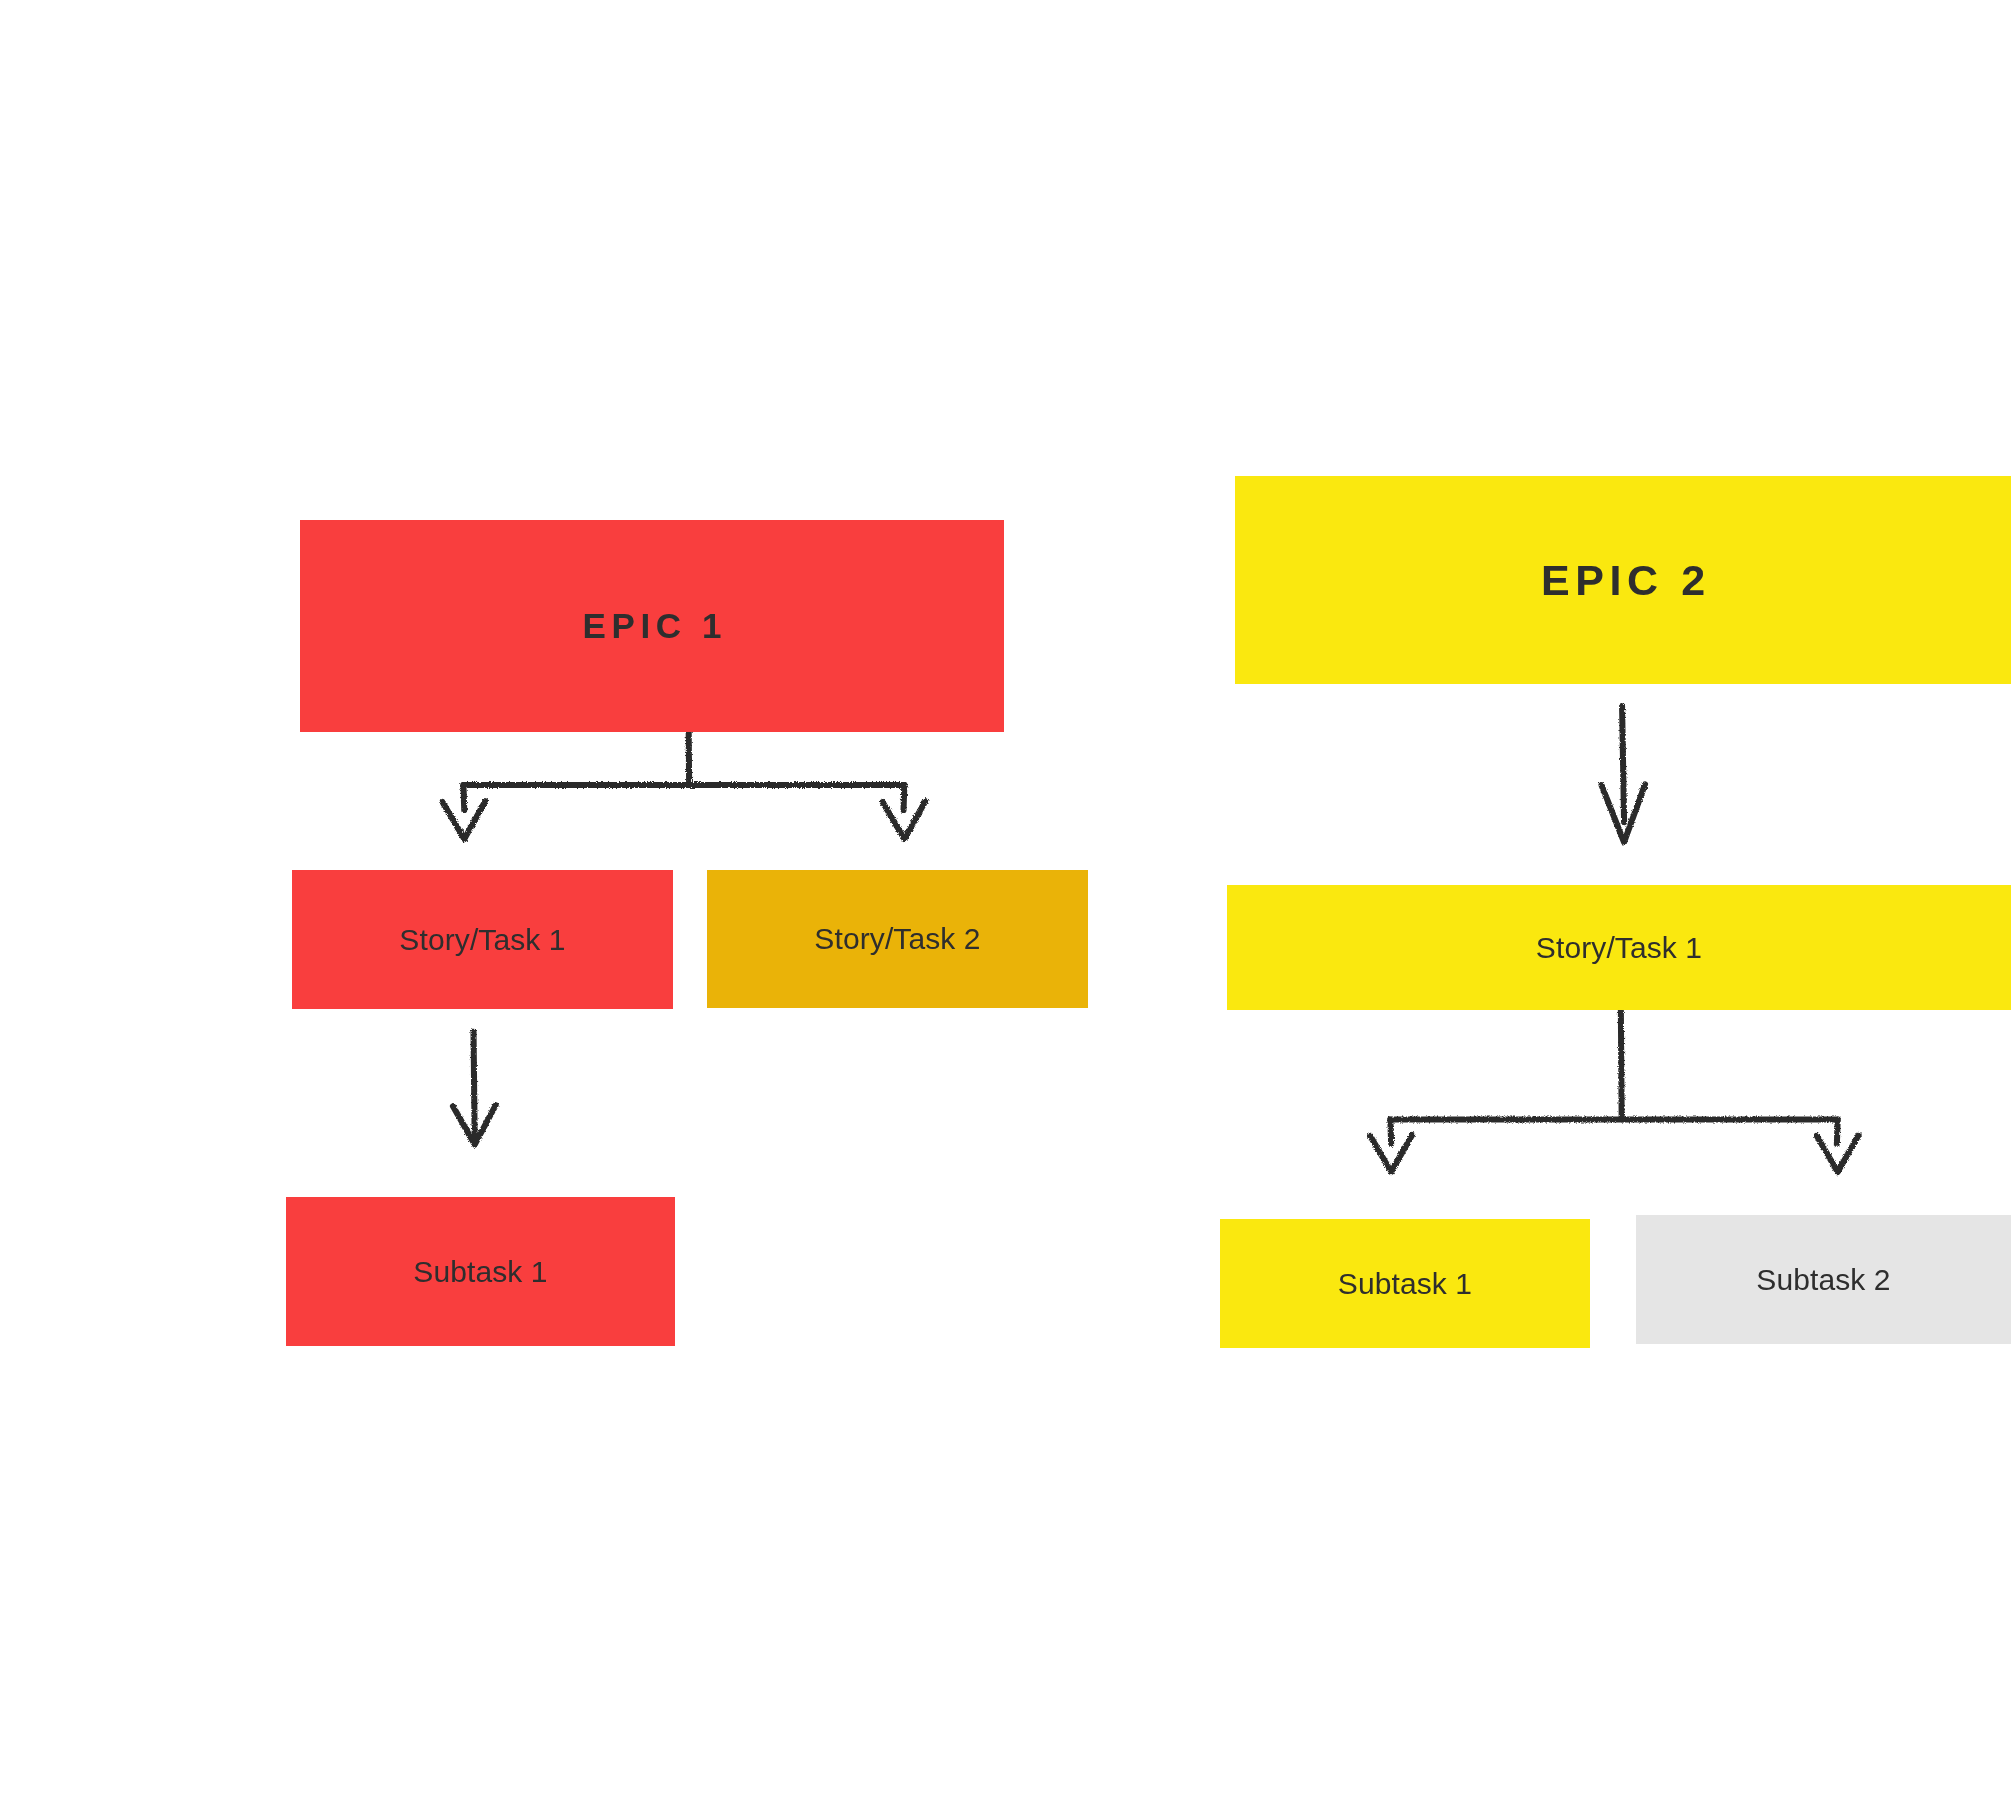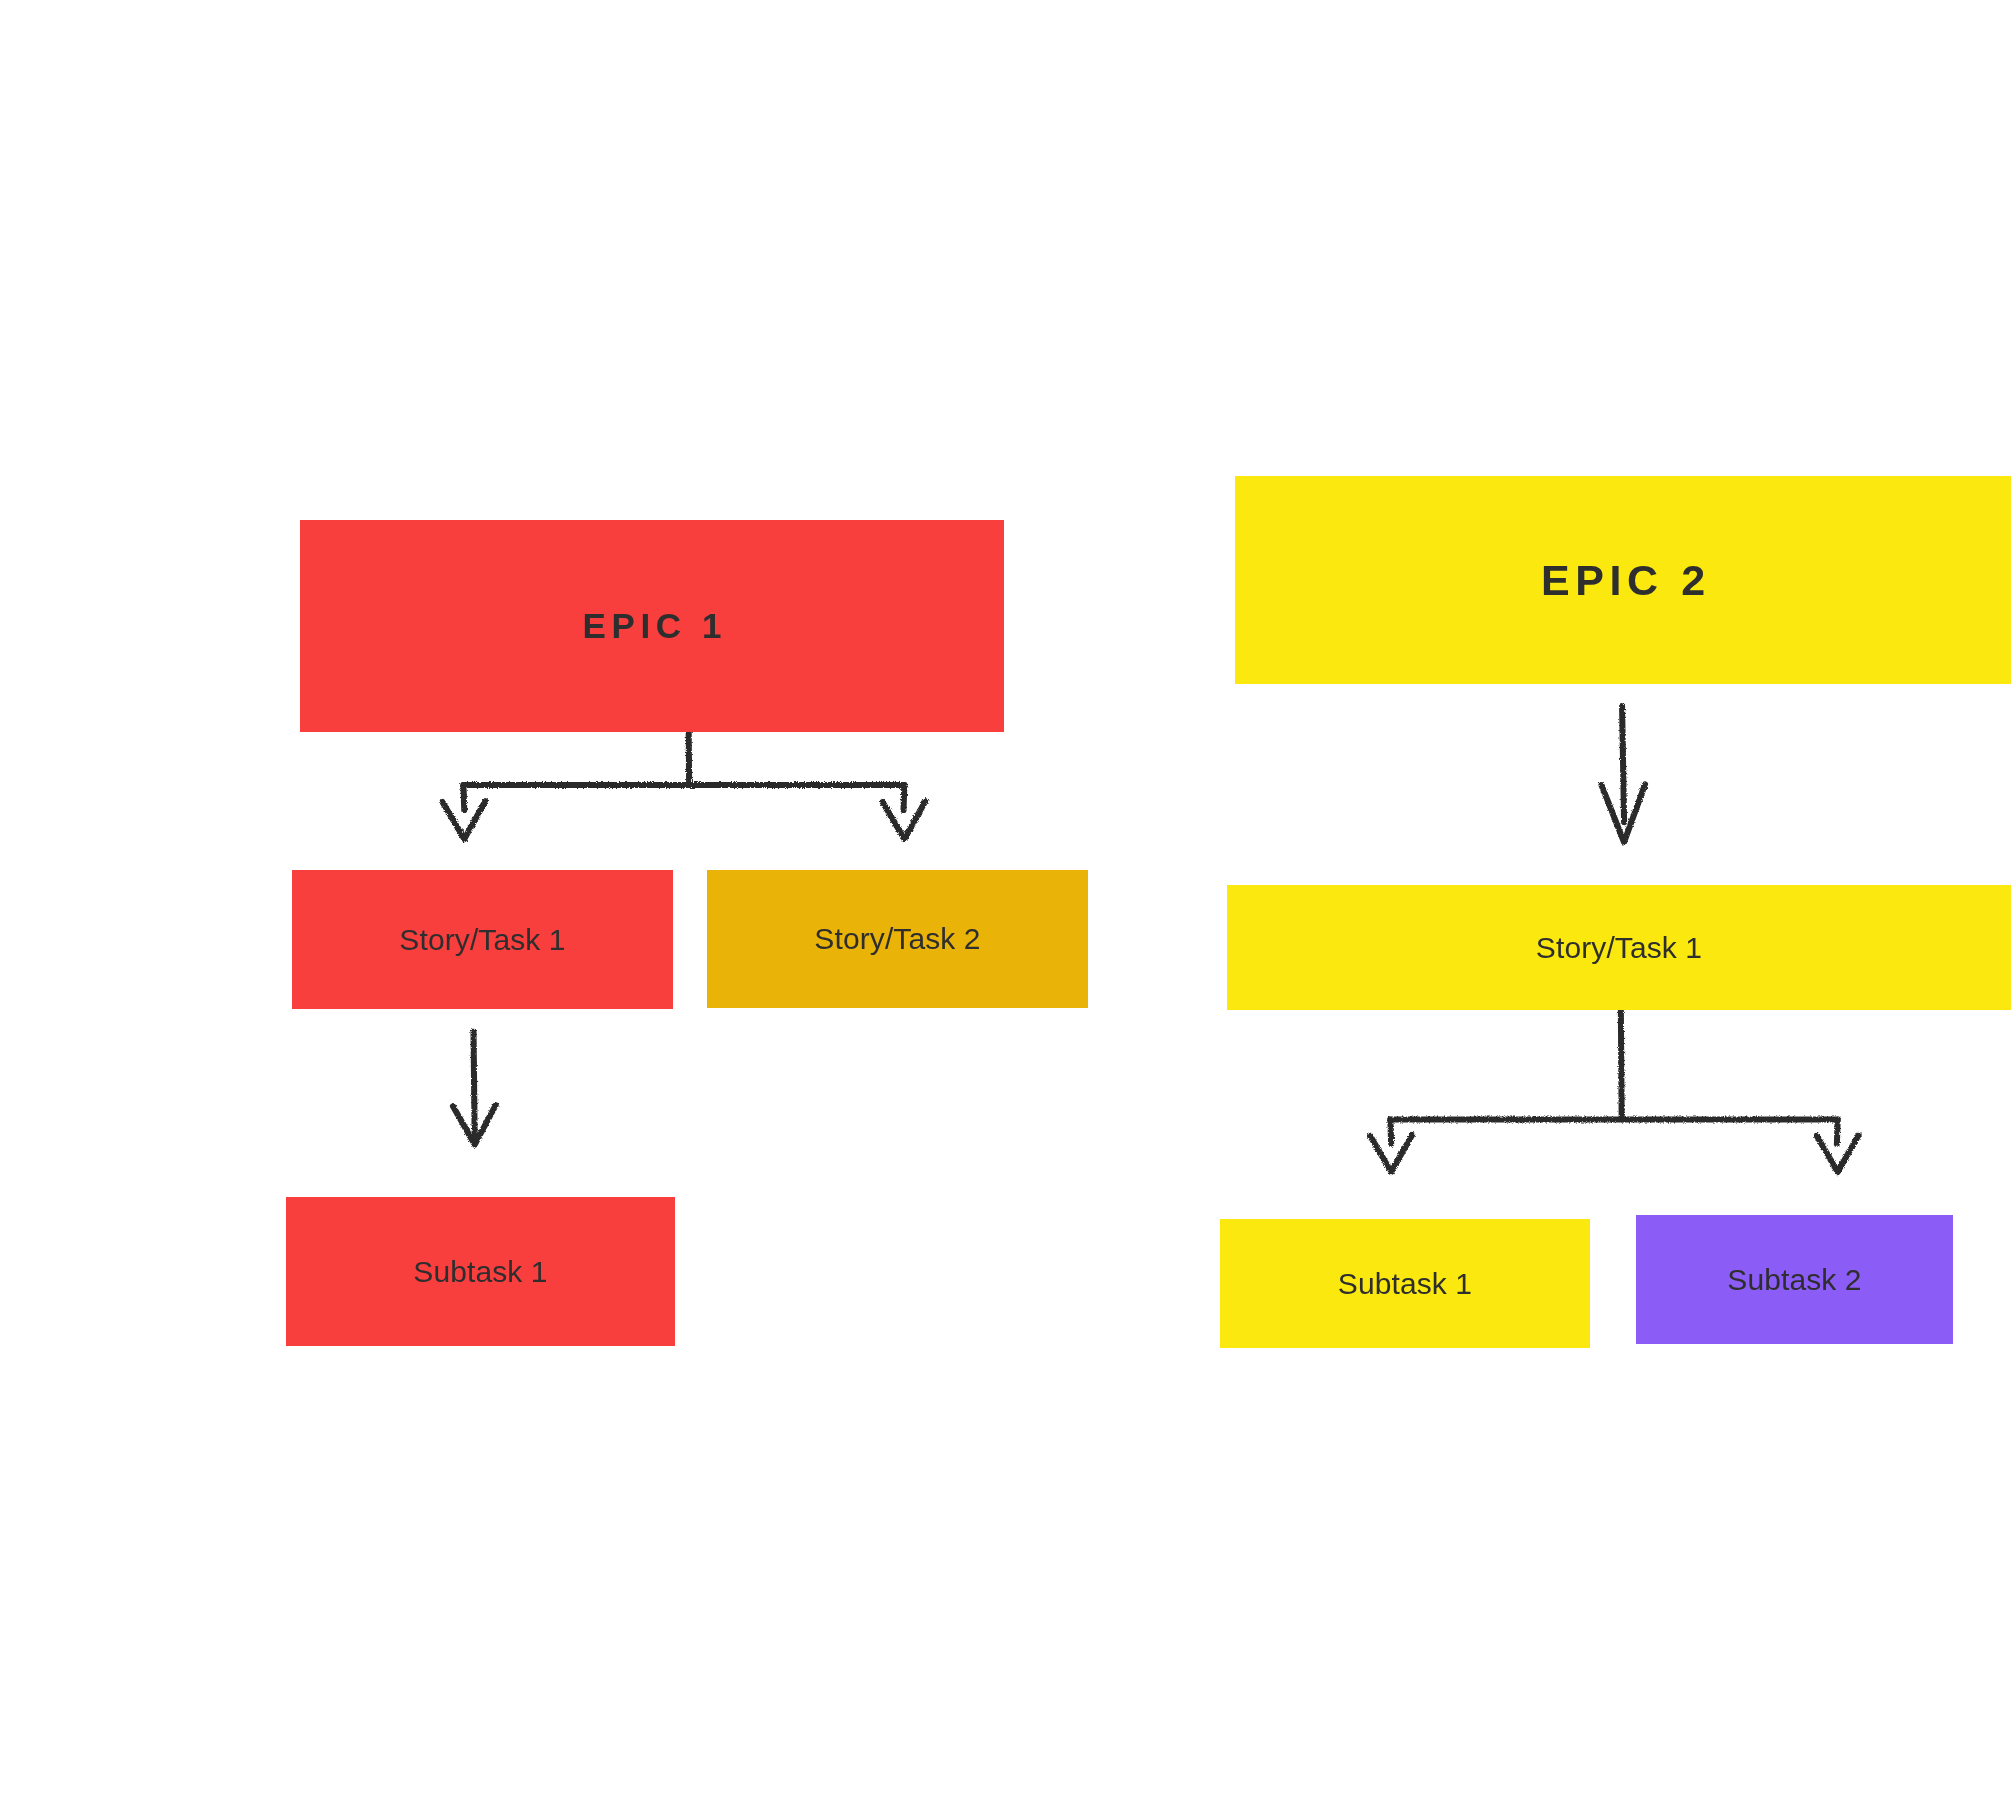--- a/index.html
+++ b/index.html
@@ -160,18 +160,18 @@
   </div>
 
   <div class="node" style="left:1227px; top:885px; width:784px; height:125px; background:#fae80f; font-size:30px;">
     <span>Story/Task 1</span>
   </div>
 
   <div class="node" style="left:1220px; top:1219px; width:370px; height:129px; background:#fae80f; font-size:30px;">
     <span>Subtask 1</span>
   </div>
 
-  <div class="node" style="left:1636px; top:1215px; width:317px; height:129px; background:#8b5cf6; font-size:30px;">
+  <div class="node" style="left:1636px; top:1215px; width:375px; height:129px; background:#e5e5e5; font-size:30px;">
     <span>Subtask 2</span>
   </div>
 
 </div>
 
 
 </body></html>

